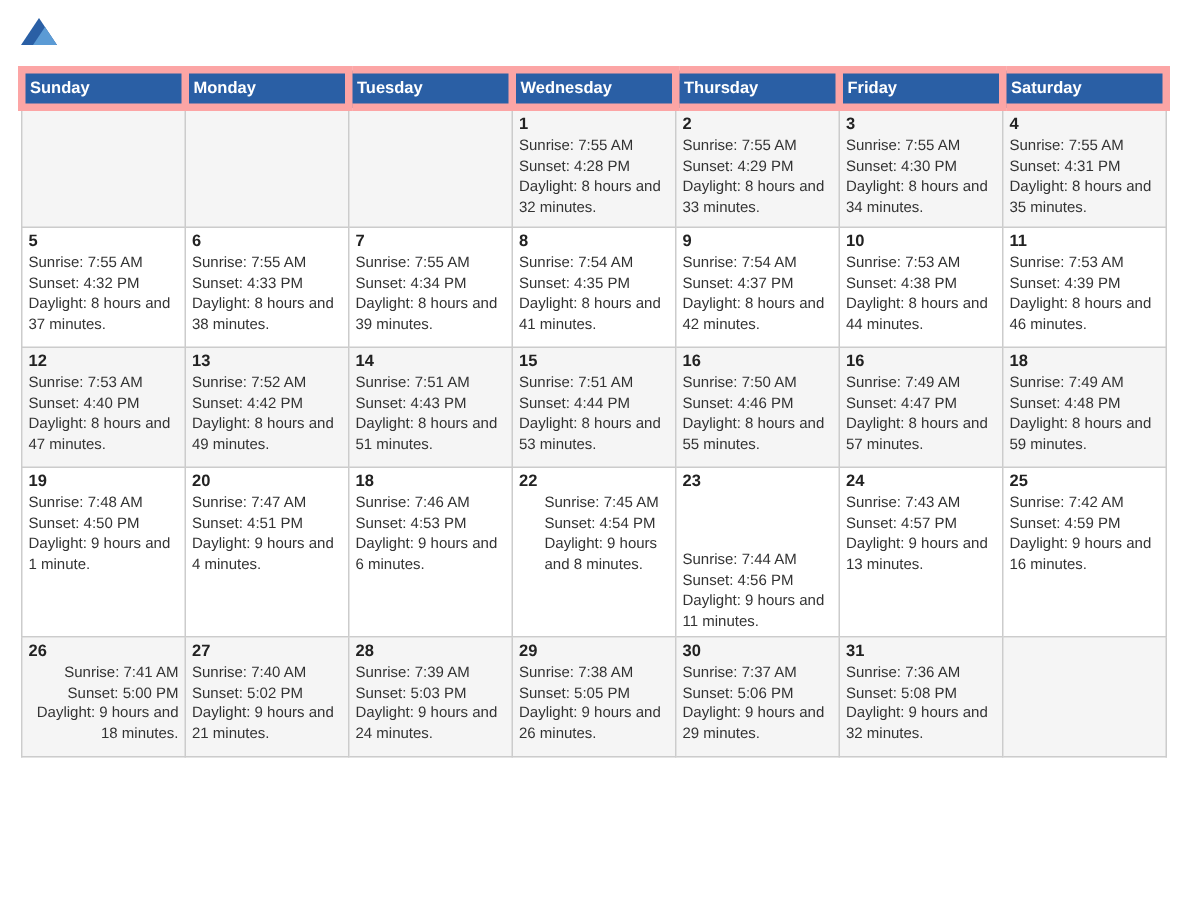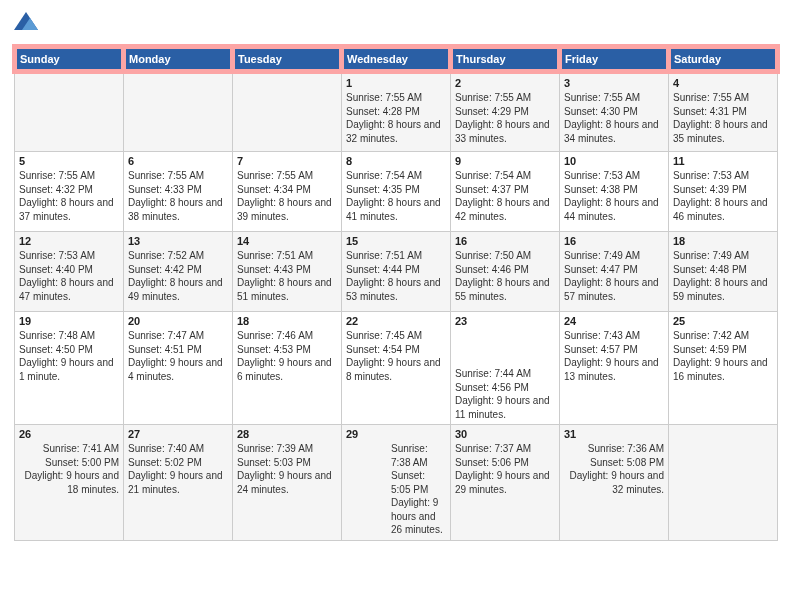--- a/index.html
+++ b/index.html
@@ -267,21 +267,21 @@
 Daylight: 9 hours and 4 minutes.</div>
           </td>
           <td>
             <div class="day-number">18</div>
             <div class="day-info" style="white-space: pre-line;">Sunrise: 7:46 AM
 Sunset: 4:53 PM
 Daylight: 9 hours and 6 minutes.</div>
           </td>
           <td>
             <div class="day-number">22</div>
-            <div class="day-info" style="white-space: pre-line;">Sunrise: 7:45 AM
+            <div class="day-info" style="white-space: pre-line; margin-left: 17px;">Sunrise: 7:45 AM
 Sunset: 4:54 PM
 Daylight: 9 hours and 8 minutes.</div>
           </td>
           <td>
             <div class="day-number">23</div>
             <div class="day-info" style="white-space: pre-line; margin-top: 40px;">Sunrise: 7:44 AM
 Sunset: 4:56 PM
 Daylight: 9 hours and 11 minutes.</div>
           </td>
           <td>
@@ -311,33 +311,33 @@
 Daylight: 9 hours and 21 minutes.</div>
           </td>
           <td>
             <div class="day-number">28</div>
             <div class="day-info" style="white-space: pre-line;">Sunrise: 7:39 AM
 Sunset: 5:03 PM
 Daylight: 9 hours and 24 minutes.</div>
           </td>
           <td>
             <div class="day-number">29</div>
-            <div class="day-info" style="white-space: pre-line; margin-left: 45px;">Sunrise: 7:38 AM
+            <div class="day-info" style="white-space: pre-line;">Sunrise: 7:38 AM
 Sunset: 5:05 PM
 Daylight: 9 hours and 26 minutes.</div>
           </td>
           <td>
             <div class="day-number">30</div>
             <div class="day-info" style="white-space: pre-line;">Sunrise: 7:37 AM
 Sunset: 5:06 PM
 Daylight: 9 hours and 29 minutes.</div>
           </td>
           <td>
             <div class="day-number">31</div>
-            <div class="day-info" style="white-space: pre-line; text-align: right;">Sunrise: 7:36 AM
+            <div class="day-info" style="white-space: pre-line;">Sunrise: 7:36 AM
 Sunset: 5:08 PM
 Daylight: 9 hours and 32 minutes.</div>
           </td>
           <td class="empty-cell"></td>
         </tr>
       </tbody>
   </table>
 </div>
 
 </body></html>

